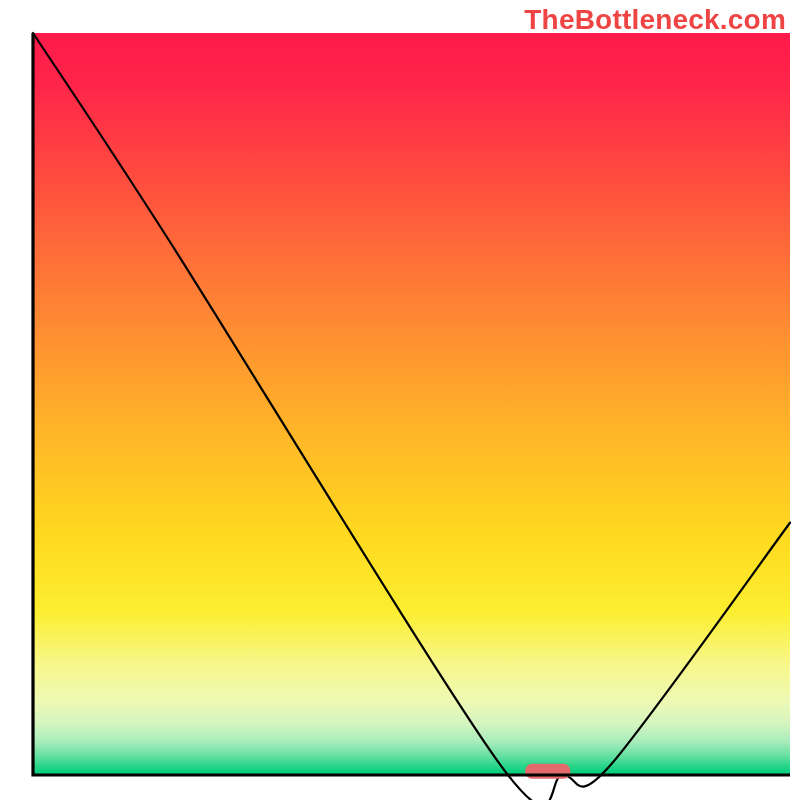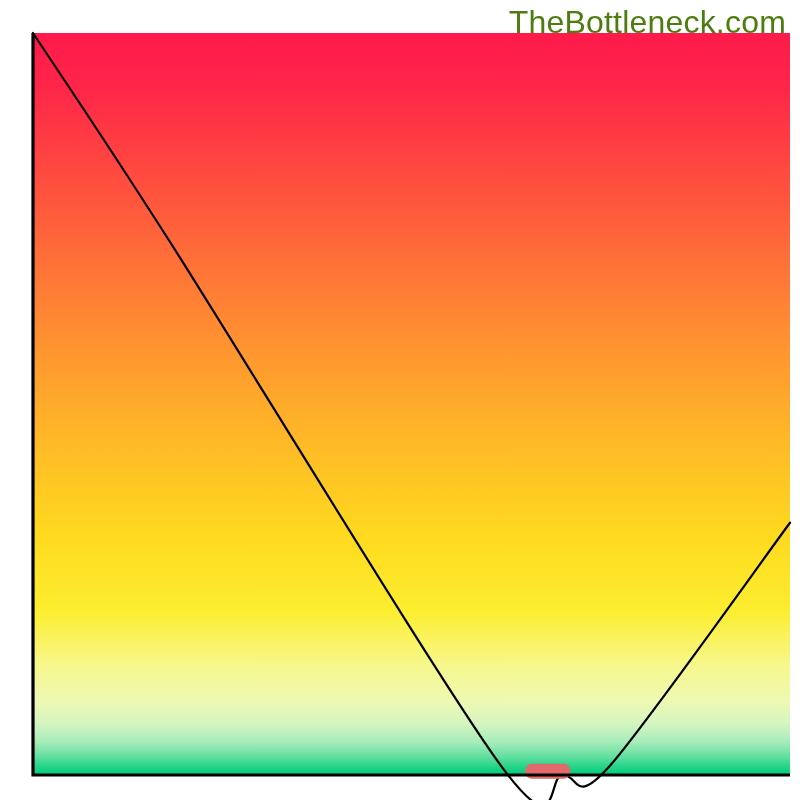--- a/index.html
+++ b/index.html
@@ -12,23 +12,23 @@
   }
   .frame {
     position: relative;
     width: 800px;
     height: 800px;
   }
   .watermark {
     position: absolute;
     top: 4px;
     right: 14px;
-    font-size: 32px;
-    font-weight: normal;
-    color: #4d7c0f;
+    font-size: 28px;
+    font-weight: bold;
+    color: #ef4444;
     letter-spacing: 0.2px;
     z-index: 20;
   }
   svg {
     position: absolute;
     top: 0;
     left: 0;
     display: block;
   }
 </style>

